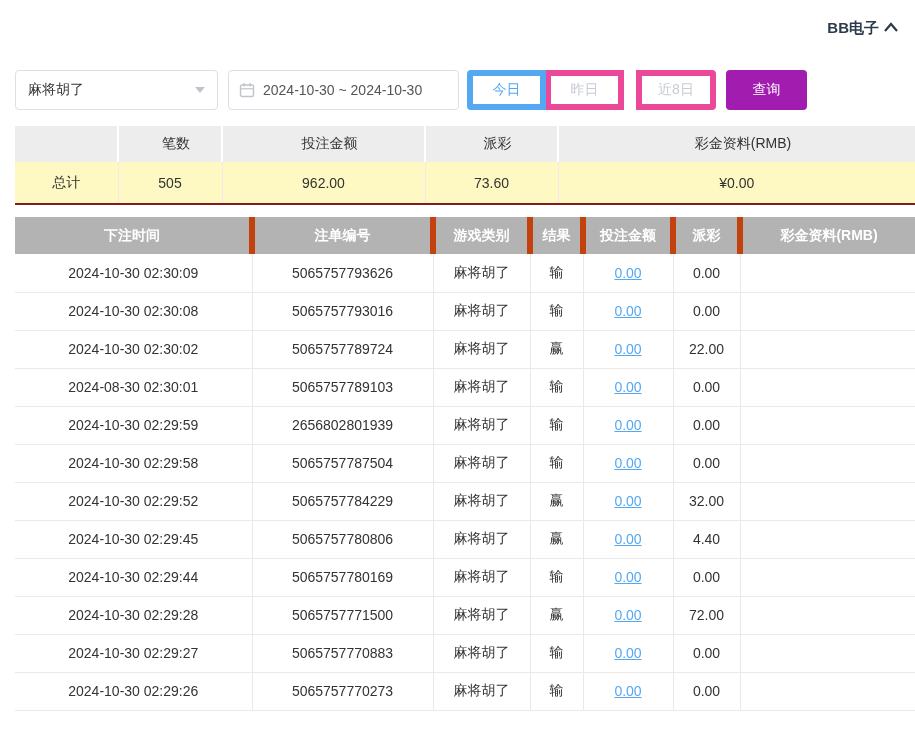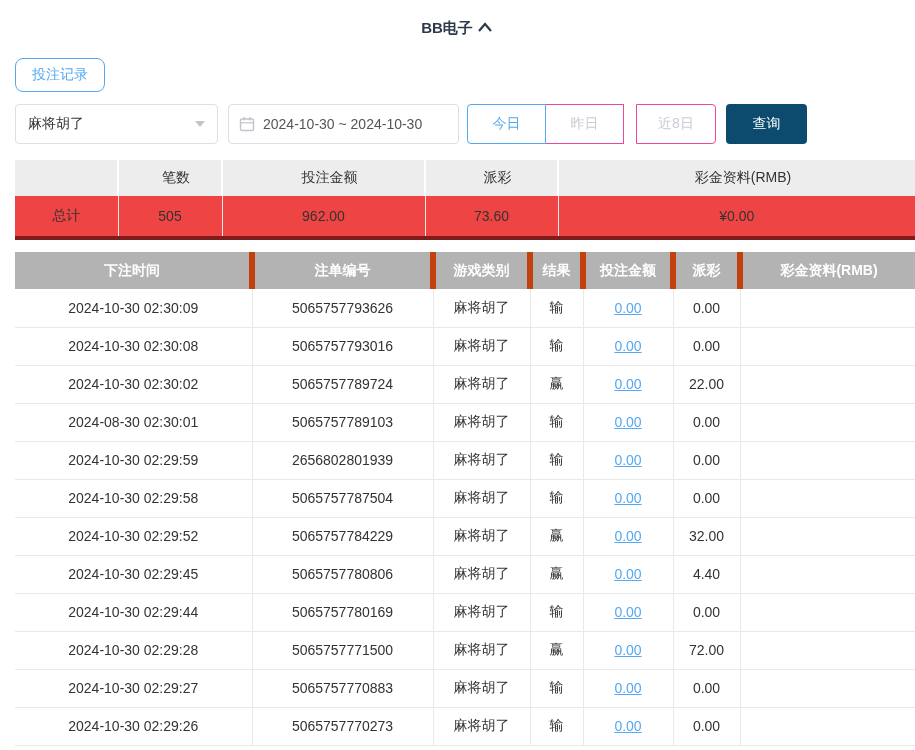--- a/index.html
+++ b/index.html
@@ -7,21 +7,21 @@
   body {
     background: #ffffff;
     font-family: "Liberation Sans", "DejaVu Sans", sans-serif;
     color: #333333;
     font-size: 14px;
   }
   .page { padding: 12px 0 0 15px; }
 
   
   .panel-header {
-    display: flex; align-items: center; justify-content: center;
+    display: flex; align-items: center; justify-content: flex-end;
     padding-right: 12px; height: 32px;
   }
   .panel-title { font-size: 15px; font-weight: bold; color: #2c3a4b; }
   .collapse-btn {
     background: none; border: none; cursor: pointer;
     width: 24px; height: 24px; display: flex; align-items: center; justify-content: center;
   }
 
   
   .tabs { margin-top: 14px; display: flex; gap: 14px; }
@@ -43,47 +43,47 @@
     width: 0; height: 0; border-left: 5px solid transparent;
     border-right: 5px solid transparent; border-top: 6px solid #c0c4cc;
   }
   .datepicker {
     margin-left: 10px; width: 231px; height: 40px; border: 1px solid #dcdfe6;
     border-radius: 4px; display: flex; align-items: center; gap: 8px;
     padding: 0 10px; cursor: pointer; color: #555;
   }
   .btn-group { margin-left: 8px; display: flex; }
   .btn-group button {
-    width: 79px; height: 40px; background: #fff; border: 1px solid #ec4899;
+    width: 79px; height: 40px; background: #fff; border: 6px solid #ec4899;
     color: #c8ccd4; font-size: 14px; cursor: pointer; font-family: inherit;
     margin-left: -1px;
     text-align: center;
   }
   .btn-group button:first-child { border-radius: 4px 0 0 4px; margin-left: 0; }
   .btn-group button:last-child { border-radius: 0 4px 4px 0; width: 80px; margin-left: 12px; }
   .btn-group button.active { border-color: #54a8f1; color: #54a8f1; position: relative; z-index: 1; }
   .search-btn {
-    margin-left: 10px; width: 81px; height: 40px; background: #0c4a6e;
+    margin-left: 10px; width: 81px; height: 40px; background: #a21caf;
     border: none; border-radius: 4px; color: #ffffff; font-size: 14px;
     cursor: pointer; font-family: inherit;
   }
 
   
   table { border-collapse: collapse; table-layout: fixed; width: 900px; }
   td, th { text-align: center; overflow: hidden; white-space: nowrap; }
 
   .summary { margin-top: 16px; }
   .summary th {
     background: #ededed; height: 36px; font-weight: normal; color: #333;
     border-right: 2px solid #ffffff;
     padding-left: 12px;
   }
   .summary th:last-child { border-right: none; }
   .summary td {
-    height: 42px; background: #ef4444; border-bottom: 4px solid #7f1d1d;
+    height: 42px; background: #fef9c3; border-bottom: 2px solid #7f1d1d;
     border-right: 1px solid #ebebeb; color: #333;
   }
   .summary td:last-child { border-right: none; }
 
   .records { margin-top: 12px; }
   .records th {
     background: #b3b3b3; color: #ffffff; font-weight: bold; height: 37px;
     border-right: 6px solid #c2410c;
   }
   .records th:last-child { border-right: none; }
@@ -102,21 +102,20 @@
   <div class="panel-header">
     <div class="panel-title">BB电子</div>
     <button class="collapse-btn">
       <svg width="20" height="20" viewBox="0 0 20 20">
         <polyline points="4,13 10,6 16,13" fill="none" stroke="#2c3a4b" stroke-width="2.2"></polyline>
       </svg>
     </button>
   </div>
 
   <div class="tabs">
-    <button class="tab active">投注记录</button>
   </div>
 
   <div class="filters">
     <div class="select">
       <span>麻将胡了</span>
       <span class="caret"></span>
     </div>
 
     <div class="datepicker">
       <svg width="16" height="16" viewBox="0 0 16 16">

